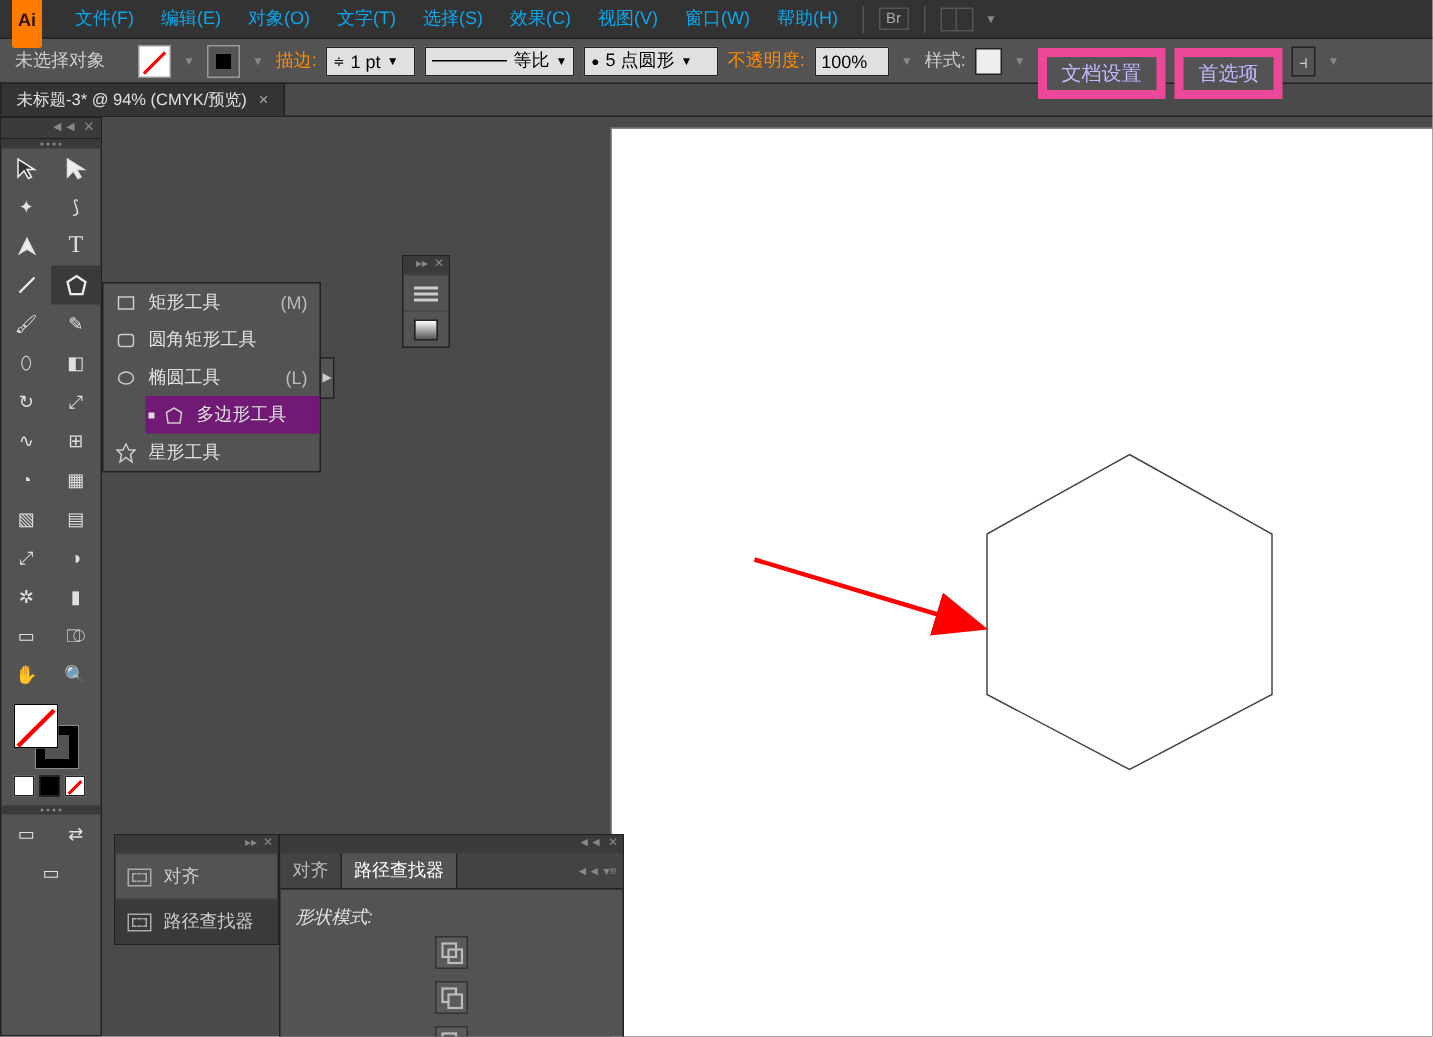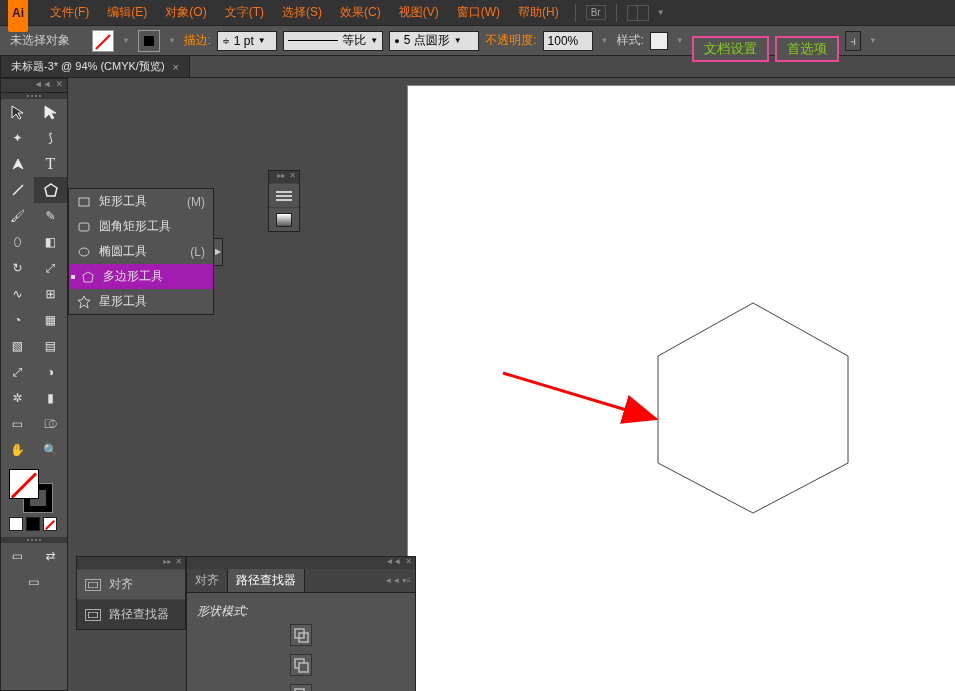--- a/index.html
+++ b/index.html
@@ -27,21 +27,21 @@
   .ai-logo {
     background: #ff7b00;
     color: #2e1300;
     font-weight: bold;
     padding: 12px 4px;
     border-radius: 2px;
     font-size: 12px;
     margin-right: 10px;
   }
   .menubar span[data-name^="menu-"] {
-    color: #f97316;
+    color: #0ea5e9;
     padding: 0 6px;
     cursor: default;
   }
   .menubar .sep { width:1px; height:18px; background:#555; margin:0 4px; }
   .menubar .br-tag { border:1px solid #555; padding:1px 4px; color:#aaa; font-size:10px;}
   .menubar .layout-icon { border:1px solid #555; width:22px; height:16px; display:flex; }
   .menubar .layout-icon div{ border-right:1px solid #555; width:50%; height:100%;}
   .menubar .dropdown-tri { font-size:8px; color:#888; margin-left:2px;}
 
   
@@ -64,21 +64,21 @@
   }
   .controlbar .swatch-box {
     width:22px; height:22px; border:1px solid #999; display:flex; align-items:center; justify-content:center;
   }
   .controlbar .swatch-inner{ width:10px;height:10px;background:#000;}
   .controlbar .field {
     display:flex; align-items:center; background:#e0e0e0; color:#000;
     border:1px solid #222; height:20px; padding:0 4px; min-width:60px;
   }
   .controlbar .btn {
-    background:#535353; border:2px solid #ec4899; color:#84cc16; padding:2px 10px;margin-top:17px;
+    background:#535353; border:6px solid #ec4899; color:#c4b5fd; padding:2px 10px;margin-top:17px;
   }
   .controlbar .style-swatch{ width:18px;height:18px; background:#eee; border:1px solid #222;}
   .controlbar .mini-tri{ font-size:8px;color:#888;padding:0 2px;}
 
   
   .tabbar {
     background: #4a4a4a;
     height: 22px;
     display:flex; align-items:flex-end;
     border-bottom:1px solid #222;
@@ -157,21 +157,21 @@
     left: 68px;
     background:#535353;
     border:1px solid #222;
     width:146px;
     z-index:5;
   }
   .flyout-row{
     display:flex; align-items:center; gap:8px;
     padding:4px 8px; color:#e0e0e0;
   }
-  .flyout-row.sel{ background:#a21caf;}
+  .flyout-row.sel{ background:#701a75;margin-left:28px;}
   .flyout-row .shape-ico{ width:14px;height:14px; display:flex;align-items:center;justify-content:center;}
   .flyout-row .sc{ margin-left:auto; color:#bbb;}
   .flyout-arrow{
     position:absolute; right:-10px; top:50%; transform:translateY(-50%);
     width:10px; height:28px; background:#535353; border:1px solid #222;
     display:flex;align-items:center;justify-content:center; font-size:8px;
   }
   .flyout-dot{ width:6px;height:6px;background:#ddd;}
 
   

